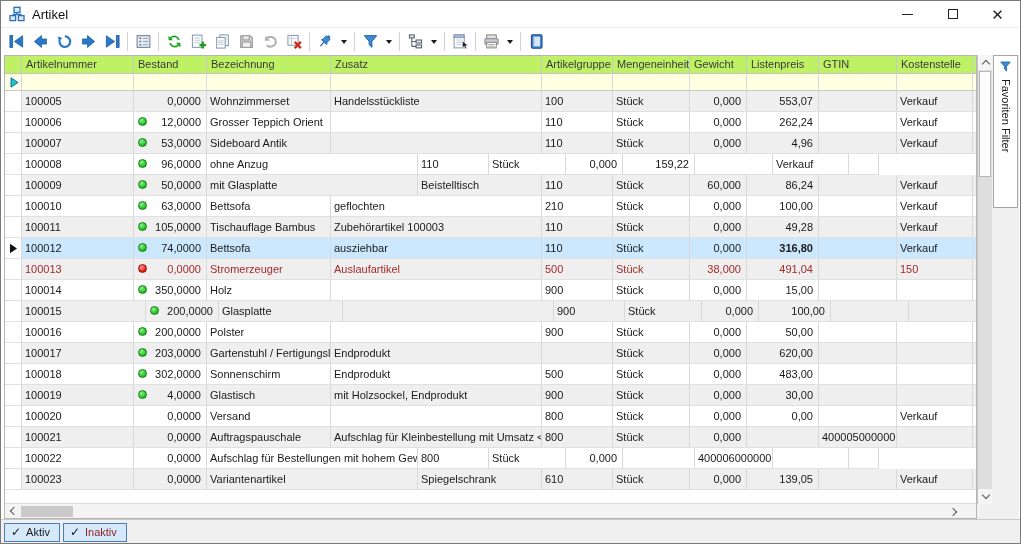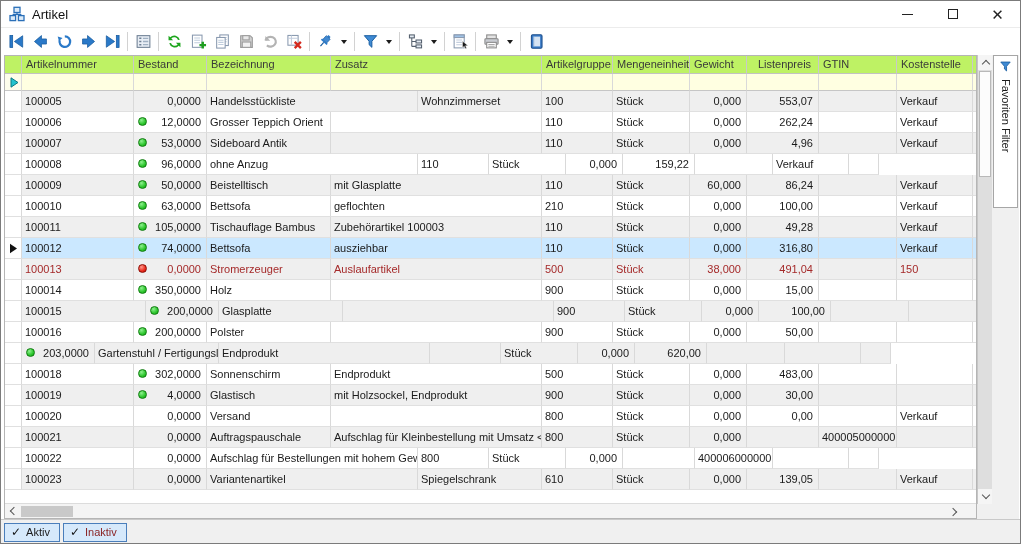--- a/index.html
+++ b/index.html
@@ -297,21 +297,21 @@
   <div class="gridwrap">
     <div class="gh">
         <div class="hcell" style="width: 17px;"></div>
         <div class="hcell" style="width: 112px;">Artikelnummer</div>
         <div class="hcell" style="width: 73px;">Bestand</div>
         <div class="hcell" style="width: 124px;">Bezeichnung</div>
         <div class="hcell" style="width: 211px;">Zusatz</div>
         <div class="hcell" style="width: 71px;">Artikelgruppe</div>
         <div class="hcell" style="width: 77px;">Mengeneinheit</div>
         <div class="hcell" style="width: 57px;">Gewicht</div>
-        <div class="hcell" style="width: 72px; text-align: center;">Listenpreis</div>
+        <div class="hcell" style="width: 72px;">Listenpreis</div>
         <div class="hcell" style="width: 78px;">GTIN</div>
         <div class="hcell" style="width: 76px;">Kostenstelle</div>
         <div class="hcell" style="width: 30px;">H</div>
       </div>
     <div class="gf">
         <div class="fcell" style="width: 17px; justify-content: center; background: rgb(253, 253, 235);">
           <span class="icn">
             <svg viewBox="0 0 9 11" width="9" height="11">
               <path d="M1 .8l7 4.7-7 4.7z" fill="#23c3cf" stroke="#0b7a82" stroke-width="1"></path>
             </svg>
@@ -329,22 +329,22 @@
         <div class="fcell" style="width: 76px;"></div>
         <div class="fcell" style="width: 30px;"></div>
       </div>
     <div class="rows">
         <div class="row even">
           <div class="cell selcell"></div>
           <div class="cell" style="width: 112px;">100005</div>
           <div class="cell a-right" style="width: 73px;">
             <span>0,0000</span>
           </div>
+          <div class="cell" style="width: 124px;">Wohnzimmerset</div>
           <div class="cell" style="width: 211px;">Handelsstückliste</div>
-          <div class="cell" style="width: 124px;">Wohnzimmerset</div>
           <div class="cell" style="width: 71px;">100</div>
           <div class="cell" style="width: 77px;">Stück</div>
           <div class="cell a-right" style="width: 57px;">0,000</div>
           <div class="cell a-right" style="width: 72px;">553,07</div>
           <div class="cell" style="width: 78px;"></div>
           <div class="cell" style="width: 76px;">Verkauf</div>
           <div class="cell" style="width: 30px;"></div>
         </div>
         <div class="row odd">
           <div class="cell selcell"></div>
@@ -396,22 +396,22 @@
           <div class="cell" style="width: 76px;">Verkauf</div>
           <div class="cell" style="width: 30px;"></div>
         </div>
         <div class="row even">
           <div class="cell selcell"></div>
           <div class="cell" style="width: 112px;">100009</div>
           <div class="cell a-right" style="width: 73px;">
             <span class="dot green"></span>
             <span>50,0000</span>
           </div>
+          <div class="cell" style="width: 211px;">mit Glasplatte</div>
           <div class="cell" style="width: 124px;">Beistelltisch</div>
-          <div class="cell" style="width: 211px;">mit Glasplatte</div>
           <div class="cell" style="width: 71px;">110</div>
           <div class="cell" style="width: 77px;">Stück</div>
           <div class="cell a-right" style="width: 57px;">60,000</div>
           <div class="cell a-right" style="width: 72px;">86,24</div>
           <div class="cell" style="width: 78px;"></div>
           <div class="cell" style="width: 76px;">Verkauf</div>
           <div class="cell" style="width: 30px;"></div>
         </div>
         <div class="row odd">
           <div class="cell selcell"></div>
@@ -458,21 +458,21 @@
           <div class="cell" style="width: 112px;">100012</div>
           <div class="cell a-right" style="width: 73px;">
             <span class="dot green"></span>
             <span>74,0000</span>
           </div>
           <div class="cell" style="width: 124px;">Bettsofa</div>
           <div class="cell" style="width: 211px;">ausziehbar</div>
           <div class="cell" style="width: 71px;">110</div>
           <div class="cell" style="width: 77px;">Stück</div>
           <div class="cell a-right" style="width: 57px;">0,000</div>
-          <div class="cell a-right" style="width: 72px;">316,80</div>
+          <div class="cell a-right" style="width: 72px; font-weight: bold;">316,80</div>
           <div class="cell" style="width: 78px;"></div>
           <div class="cell" style="width: 76px;">Verkauf</div>
           <div class="cell" style="width: 30px;"></div>
         </div>
         <div class="row even inactive">
           <div class="cell selcell"></div>
           <div class="cell" style="width: 112px;">100013</div>
           <div class="cell a-right" style="width: 73px;">
             <span class="dot red"></span>
             <span>0,0000</span>
@@ -533,20 +533,21 @@
           <div class="cell" style="width: 71px;">900</div>
           <div class="cell" style="width: 77px;">Stück</div>
           <div class="cell a-right" style="width: 57px;">0,000</div>
           <div class="cell a-right" style="width: 72px;">50,00</div>
           <div class="cell" style="width: 78px;"></div>
           <div class="cell" style="width: 76px;"></div>
           <div class="cell" style="width: 30px;"></div>
         </div>
         <div class="row even">
           <div class="cell selcell"></div>
+          <div class="cell" style="width: 112px;">100017</div>
           <div class="cell a-right" style="width: 73px;">
             <span class="dot green"></span>
             <span>203,0000</span>
           </div>
           <div class="cell" style="width: 124px;">Gartenstuhl / Fertigungslis</div>
           <div class="cell" style="width: 211px;">Endprodukt</div>
           <div class="cell" style="width: 71px;"></div>
           <div class="cell" style="width: 77px;">Stück</div>
           <div class="cell a-right" style="width: 57px;">0,000</div>
           <div class="cell a-right" style="width: 72px;">620,00</div>

